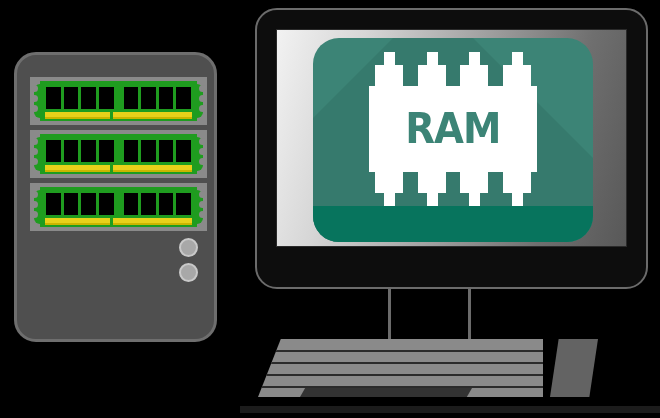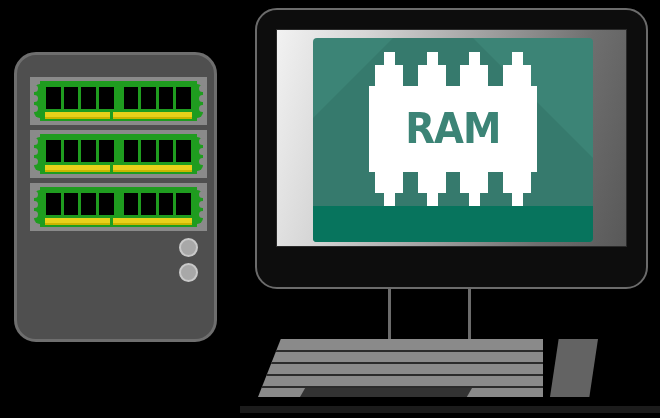--- a/index.html
+++ b/index.html
@@ -160,21 +160,21 @@
   }
 
   
   #chip-icon {
     position: absolute;
     left: 36px;
     top: 8px;
     width: 280px;
     height: 204px;
     background: #3c8476;
-    border-radius: 4px;
+    border-radius: 26px;
     overflow: hidden;
   }
   #chip-longshadow {
     position: absolute;
     left: 0; top: 0;
     width: 480px;
     height: 480px;
     background: #367a6d;
     transform: rotate(45deg);
     transform-origin: 0 0;

